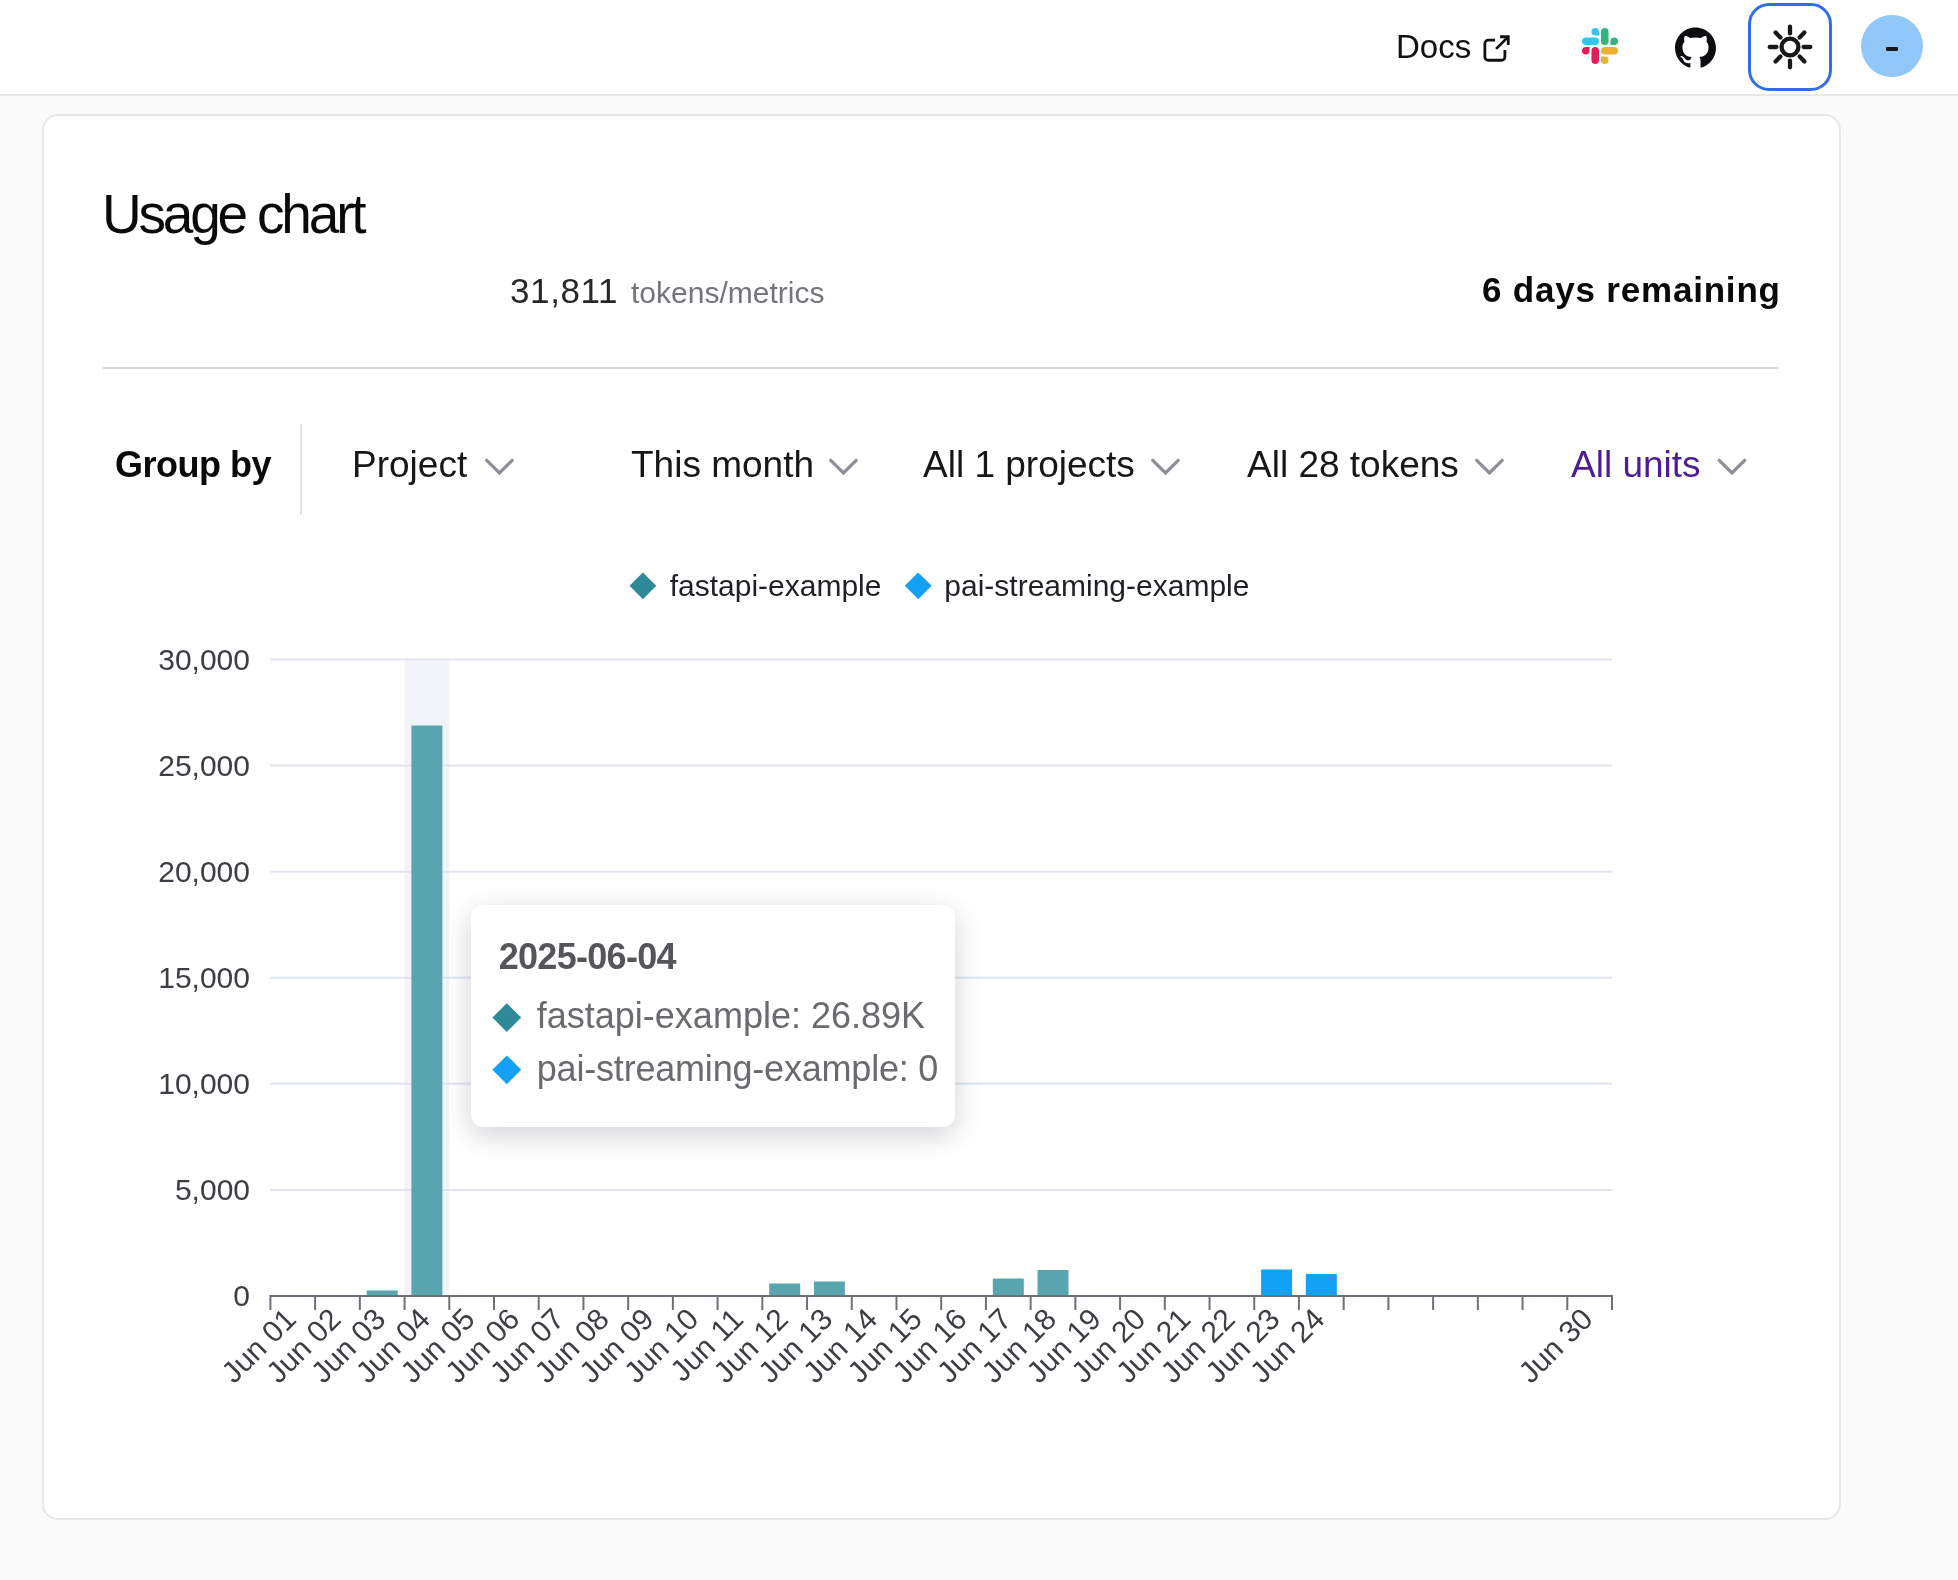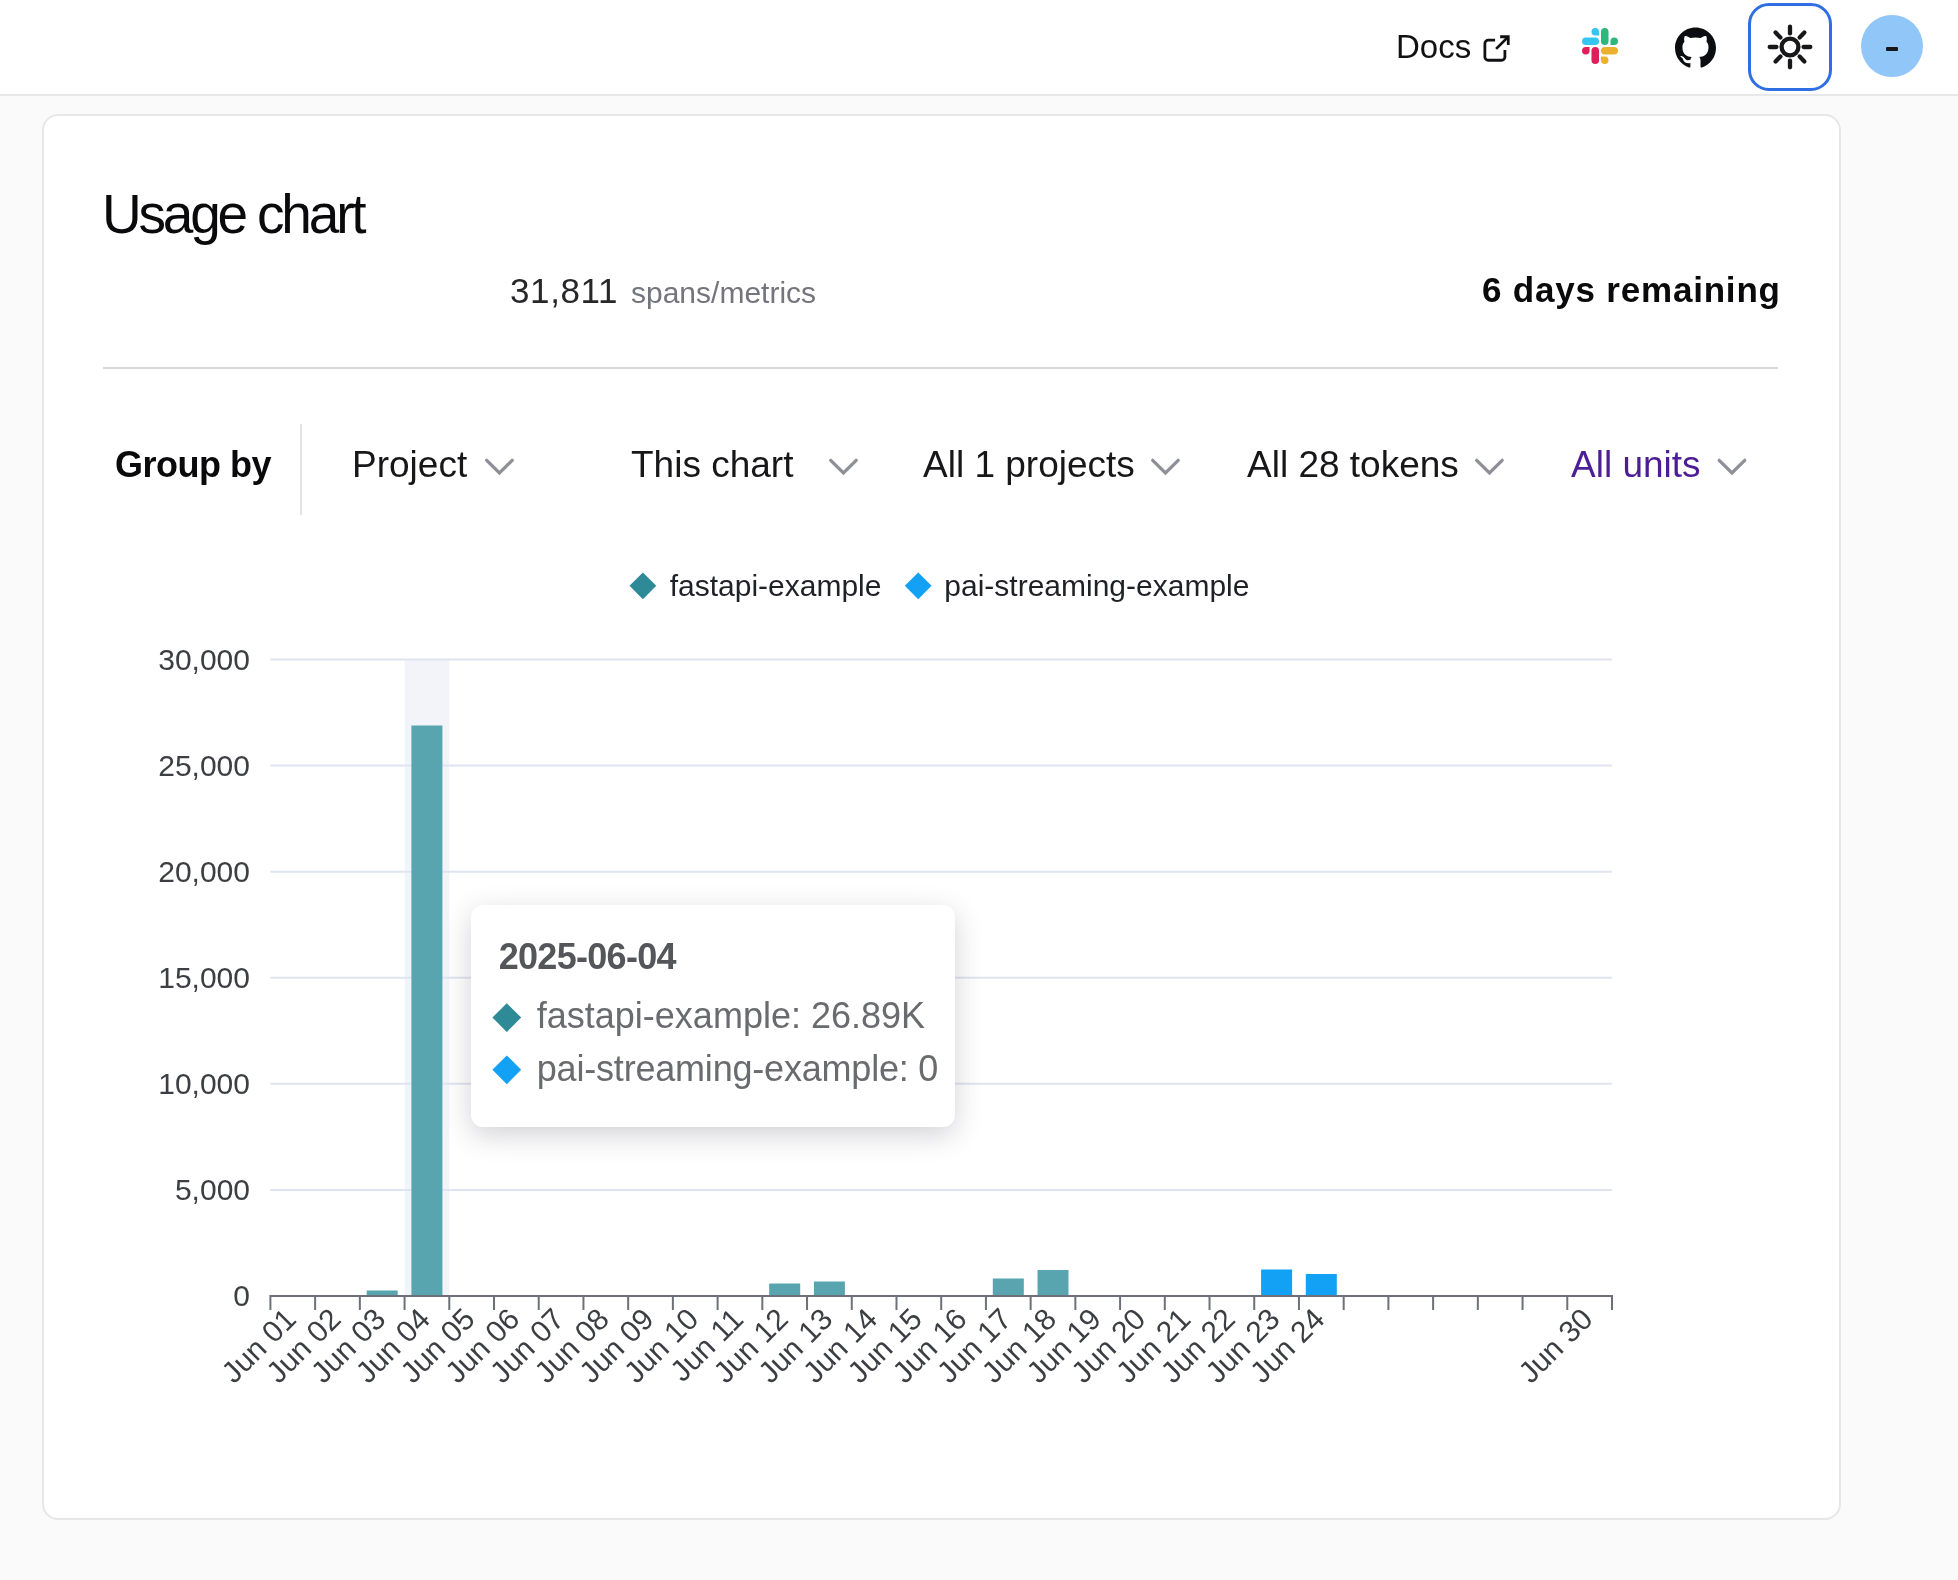--- a/index.html
+++ b/index.html
@@ -38,28 +38,28 @@
       <line x1="1776.4" y1="47.0" x2="1769.7" y2="47.0" stroke="#18181b" stroke-width="4.3" stroke-linecap="round"></line>
       <line x1="1780.4" y1="37.4" x2="1775.6" y2="32.6" stroke="#18181b" stroke-width="4.3" stroke-linecap="round"></line>
     </svg>
   <div class="abs" style="left:1861px;top:15px;width:62px;height:62px;border-radius:50%;background:#90c6f8"></div>
   <div class="abs" style="left:1886px;top:46.5px;width:12px;height:4.5px;background:#17171a;border-radius:1px"></div>
 
   <div class="abs" style="left:42px;top:114px;width:1799px;height:1406px;background:#fff;border:2px solid #e7e7ea;border-radius:16px"></div>
 
   <div class="abs" style="left:102px;top:187px;font-size:55px;font-weight:400;color:#0a0a0c;line-height:1;letter-spacing:-3.2px">Usage chart</div>
   <div class="abs" style="left:510px;top:272.5px;font-size:35px;color:#27272a;line-height:1;letter-spacing:0.6px">31,811</div>
-  <div class="abs" style="left:631px;top:277.5px;font-size:30px;color:#74747c;line-height:1">spans/metrics</div>
+  <div class="abs" style="left:631px;top:277.5px;font-size:30px;color:#74747c;line-height:1">tokens/metrics</div>
   <div class="abs" style="left:1482px;top:272.3px;width:300px;text-align:left;font-size:35px;font-weight:700;color:#0a0a0c;line-height:1;letter-spacing:0.8px">6 days remaining</div>
   <div class="abs" style="left:103px;top:367px;width:1675px;height:2px;background:#d6d6db"></div>
 
   <div class="abs" style="left:115px;top:447px;font-size:36px;font-weight:700;color:#0a0a0c;line-height:1;letter-spacing:-0.5px">Group by</div>
   <div class="abs" style="left:300px;top:424px;width:2px;height:91px;background:#e4e4e7"></div>
   <div class="abs" style="left:352px;top:446.3px;font-size:37px;color:#17171a;line-height:1">Project</div>
-  <div class="abs" style="left:631px;top:446.3px;font-size:37px;color:#17171a;line-height:1">This chart</div>
+  <div class="abs" style="left:631px;top:446.3px;font-size:37px;color:#17171a;line-height:1">This month</div>
   <div class="abs" style="left:923px;top:446.3px;font-size:37px;color:#17171a;line-height:1">All 1 projects</div>
   <div class="abs" style="left:1247px;top:446.3px;font-size:37px;color:#17171a;line-height:1">All 28 tokens</div>
   <div class="abs" style="left:1571px;top:446.3px;font-size:37px;color:#4c1d95;line-height:1">All units</div>
   <svg class="abs" style="left:0;top:0" width="1958" height="540">
       <path d="M486.7 460.3 l12.75 12.7 l12.75 -12.7" fill="none" stroke="#8e9097" stroke-width="3.3" stroke-linecap="round"></path>
       <path d="M830.7 460.3 l12.75 12.7 l12.75 -12.7" fill="none" stroke="#8e9097" stroke-width="3.3" stroke-linecap="round"></path>
       <path d="M1152.7 460.3 l12.75 12.7 l12.75 -12.7" fill="none" stroke="#8e9097" stroke-width="3.3" stroke-linecap="round"></path>
       <path d="M1476.7 460.3 l12.75 12.7 l12.75 -12.7" fill="none" stroke="#8e9097" stroke-width="3.3" stroke-linecap="round"></path>
       <path d="M1719.2 460.3 l12.75 12.7 l12.75 -12.7" fill="none" stroke="#8e9097" stroke-width="3.3" stroke-linecap="round"></path>
     </svg>

